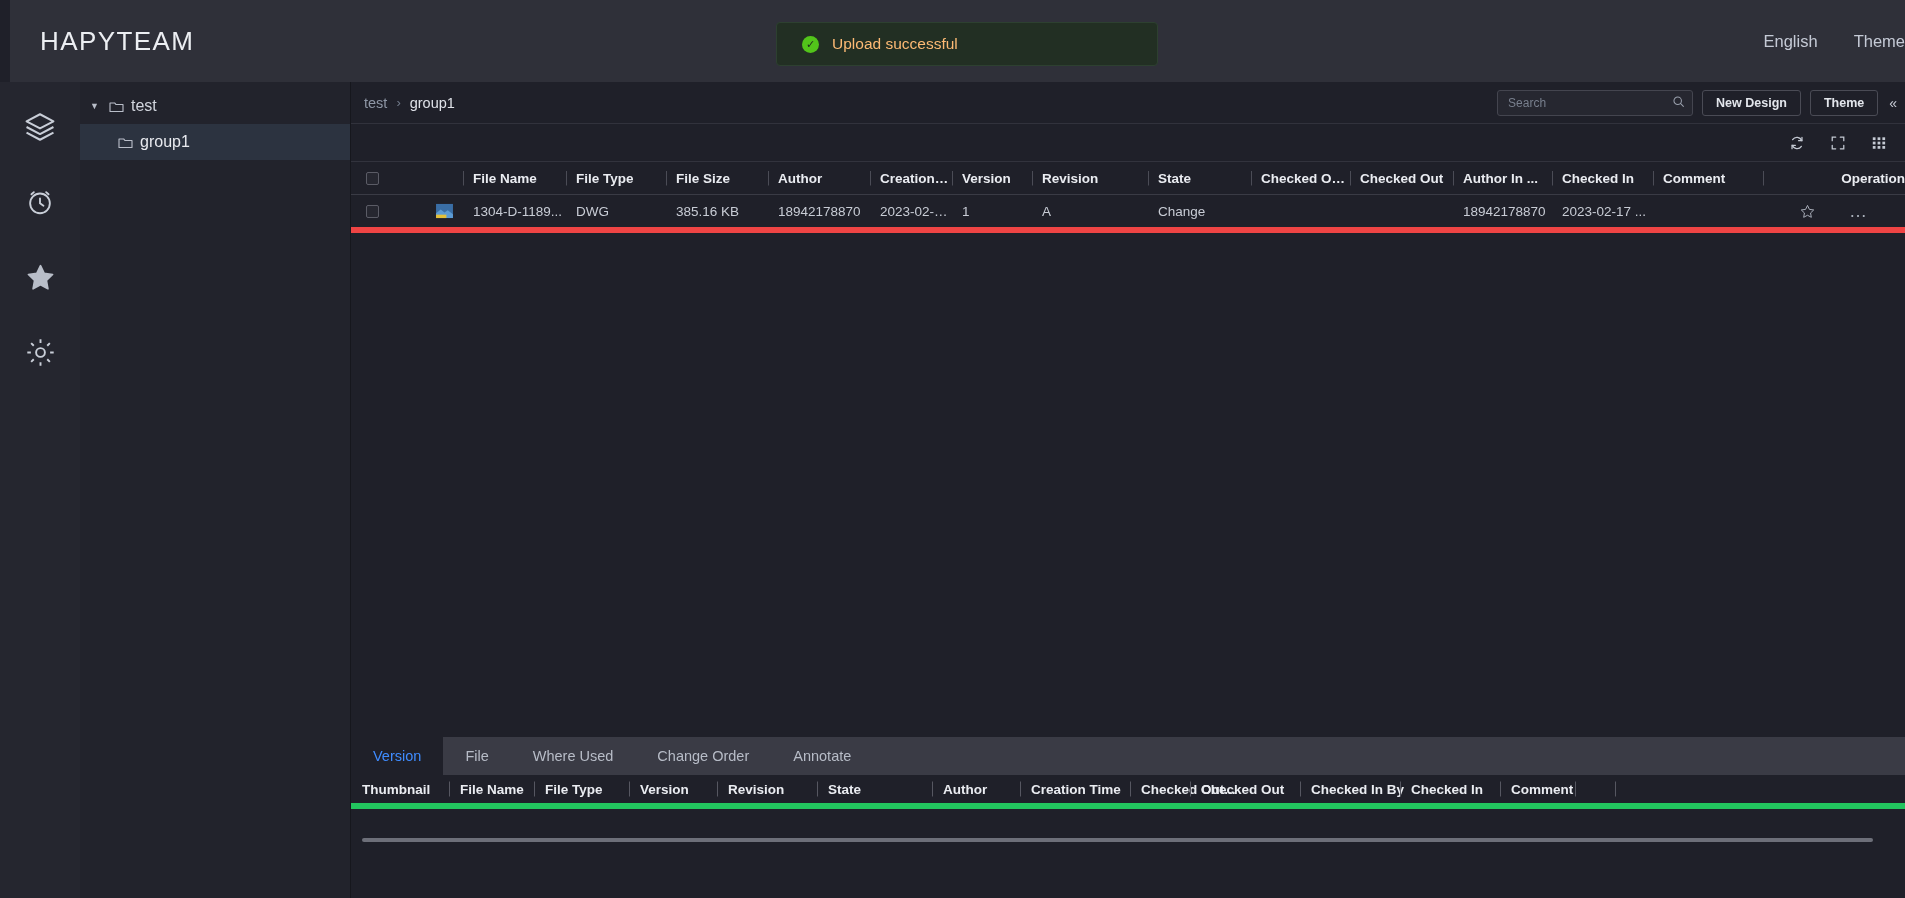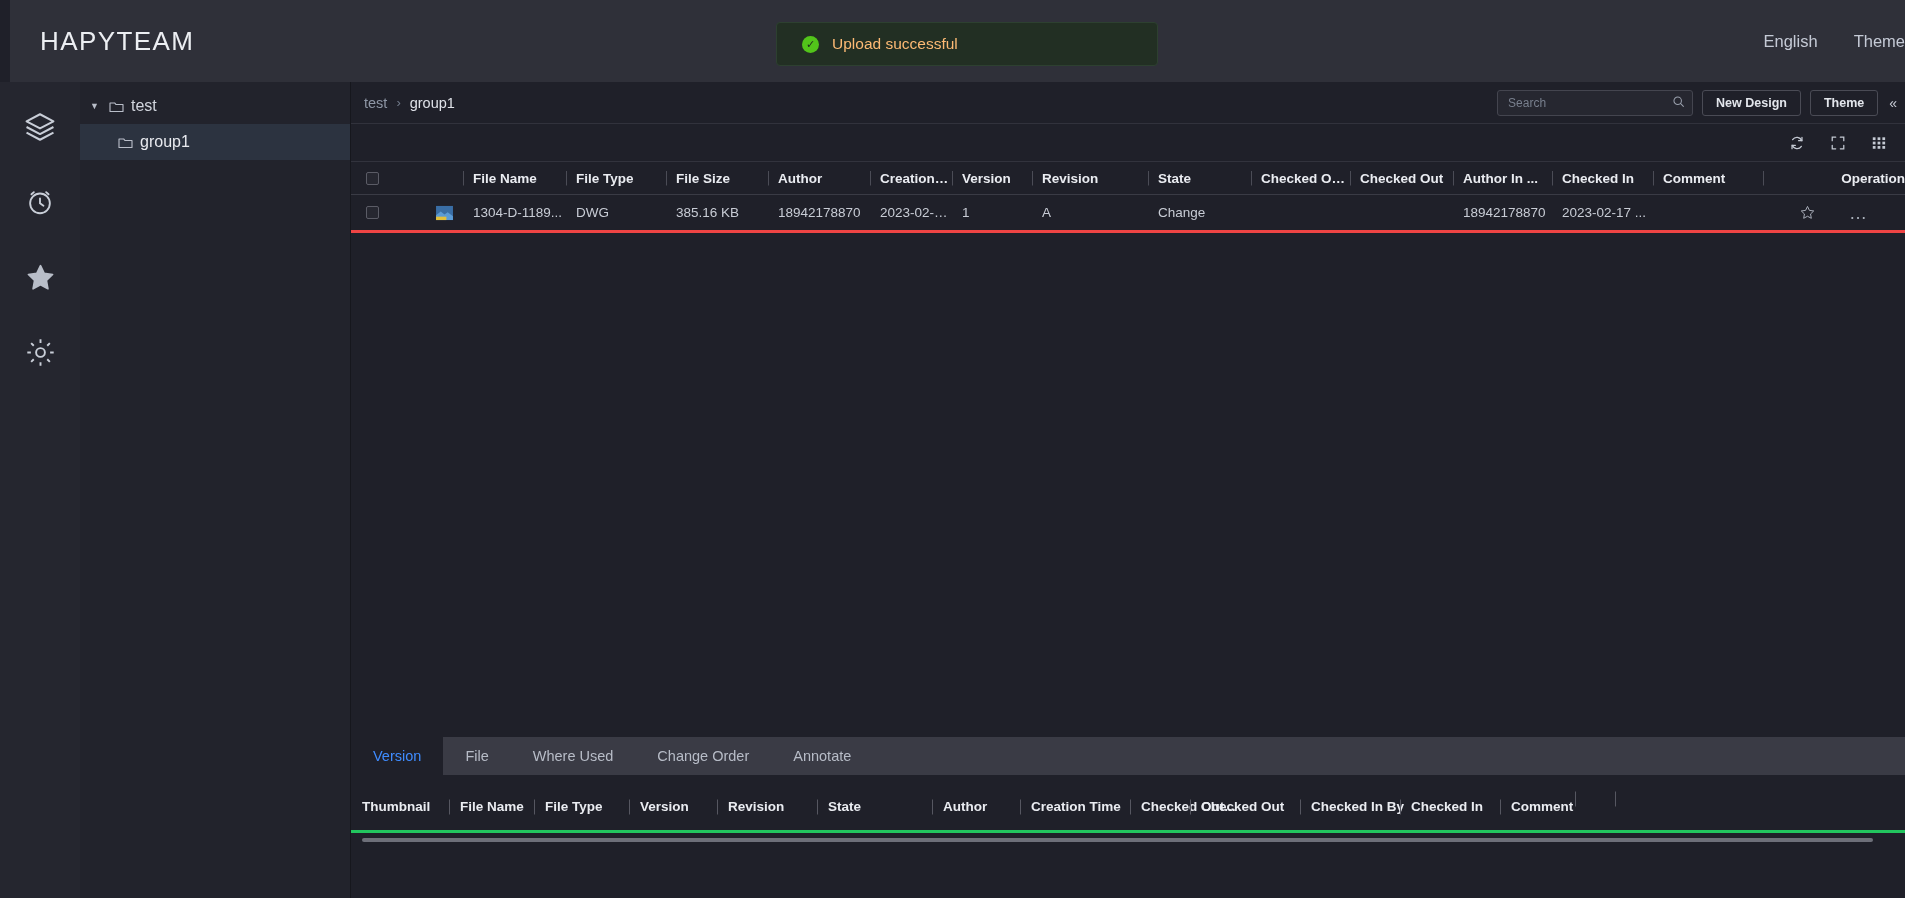--- a/index.html
+++ b/index.html
@@ -142,21 +142,21 @@
     color: #eaecf1; font-size: 13.5px; font-weight: bold;
   }
   .tbl-head .cell { position: relative; padding-left: 10px; white-space: nowrap;
     overflow: hidden; text-overflow: ellipsis; }
   .tbl-head .cell.div::before {
     content: ""; position: absolute; left: 0; top: 50%;
     transform: translateY(-50%); width: 1px; height: 15px; background: #4b4c56;
   }
   .tbl-row {
     height: 38px; display: flex; align-items: center;
-    border-bottom: 3px solid #ef4444;
+    border-bottom: 6px solid #ef4444;
     color: #c8ccd5; font-size: 13.5px;
   }
   .tbl-row .cell { padding-left: 10px; white-space: nowrap;
     overflow: hidden; text-overflow: ellipsis; }
   .chk {
     width: 13px; height: 13px; border: 1px solid #5b5c66;
     border-radius: 2px; background: #262730; cursor: pointer;
   }
   .c-chk   { width: 42px; display: flex; justify-content: center; padding-left:0 !important; }
   .c-gap   { width: 32px; }
@@ -190,23 +190,23 @@
     height: 38px; background: #3a3b45;
     display: flex; align-items: stretch;
   }
   .tab {
     display: flex; align-items: center; padding: 0 22px;
     color: #b7bcc7; font-size: 14.5px; cursor: pointer; white-space: nowrap;
   }
   .tab.active { background: #1f2029; color: #3f8cff; }
 
   .sub-head {
-    height: 34px; display: flex; align-items: flex-start;
-    border-bottom: 3px solid #22c55e;
-    color: #eaecf1; font-size: 13.5px; font-weight: bold; margin-top: 24px;
+    height: 34px; display: flex; align-items: center;
+    border-bottom: 6px solid #22c55e;
+    color: #eaecf1; font-size: 13.5px; font-weight: bold;
   }
   .sub-head .cell { position: relative; padding-left: 11px; white-space: nowrap; }
   .sub-head .cell.div::before {
     content: ""; position: absolute; left: 0; top: 50%;
     transform: translateY(-50%); width: 1px; height: 15px; background: #565761;
   }
   .s-thumb { width: 98px; }
   .s-name  { width: 85px; }
   .s-type  { width: 95px; }
   .s-ver   { width: 88px; }

